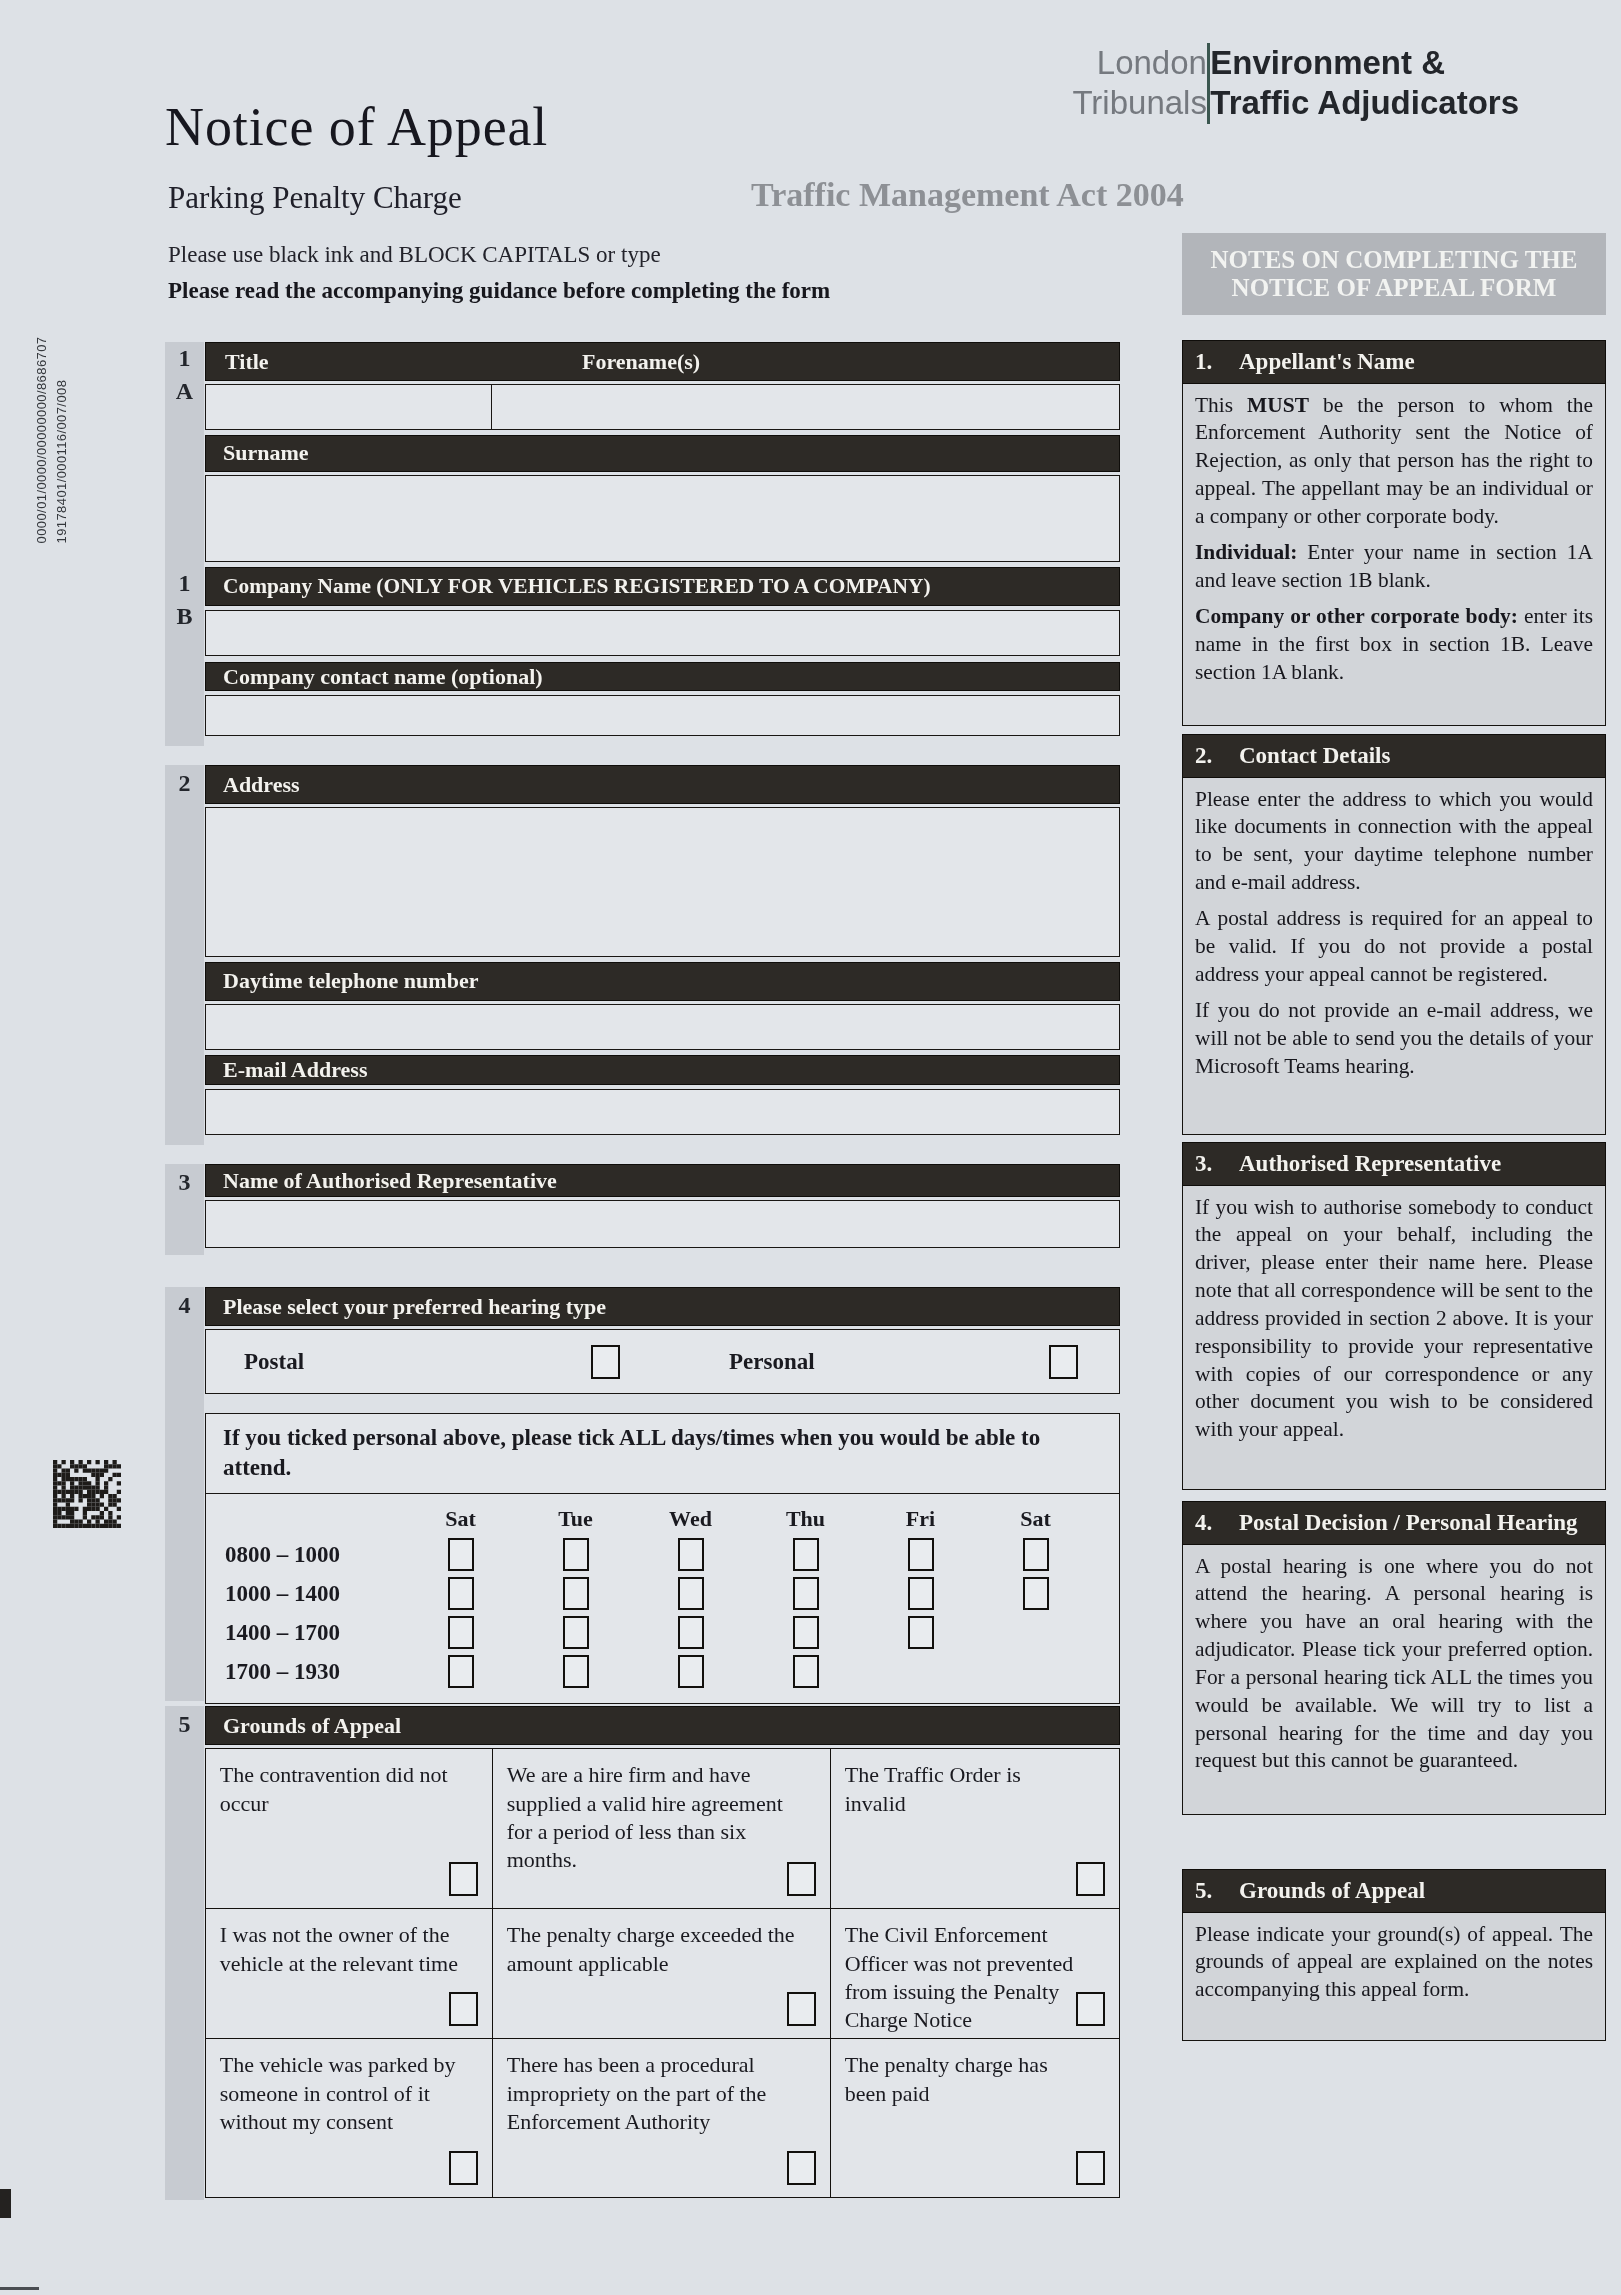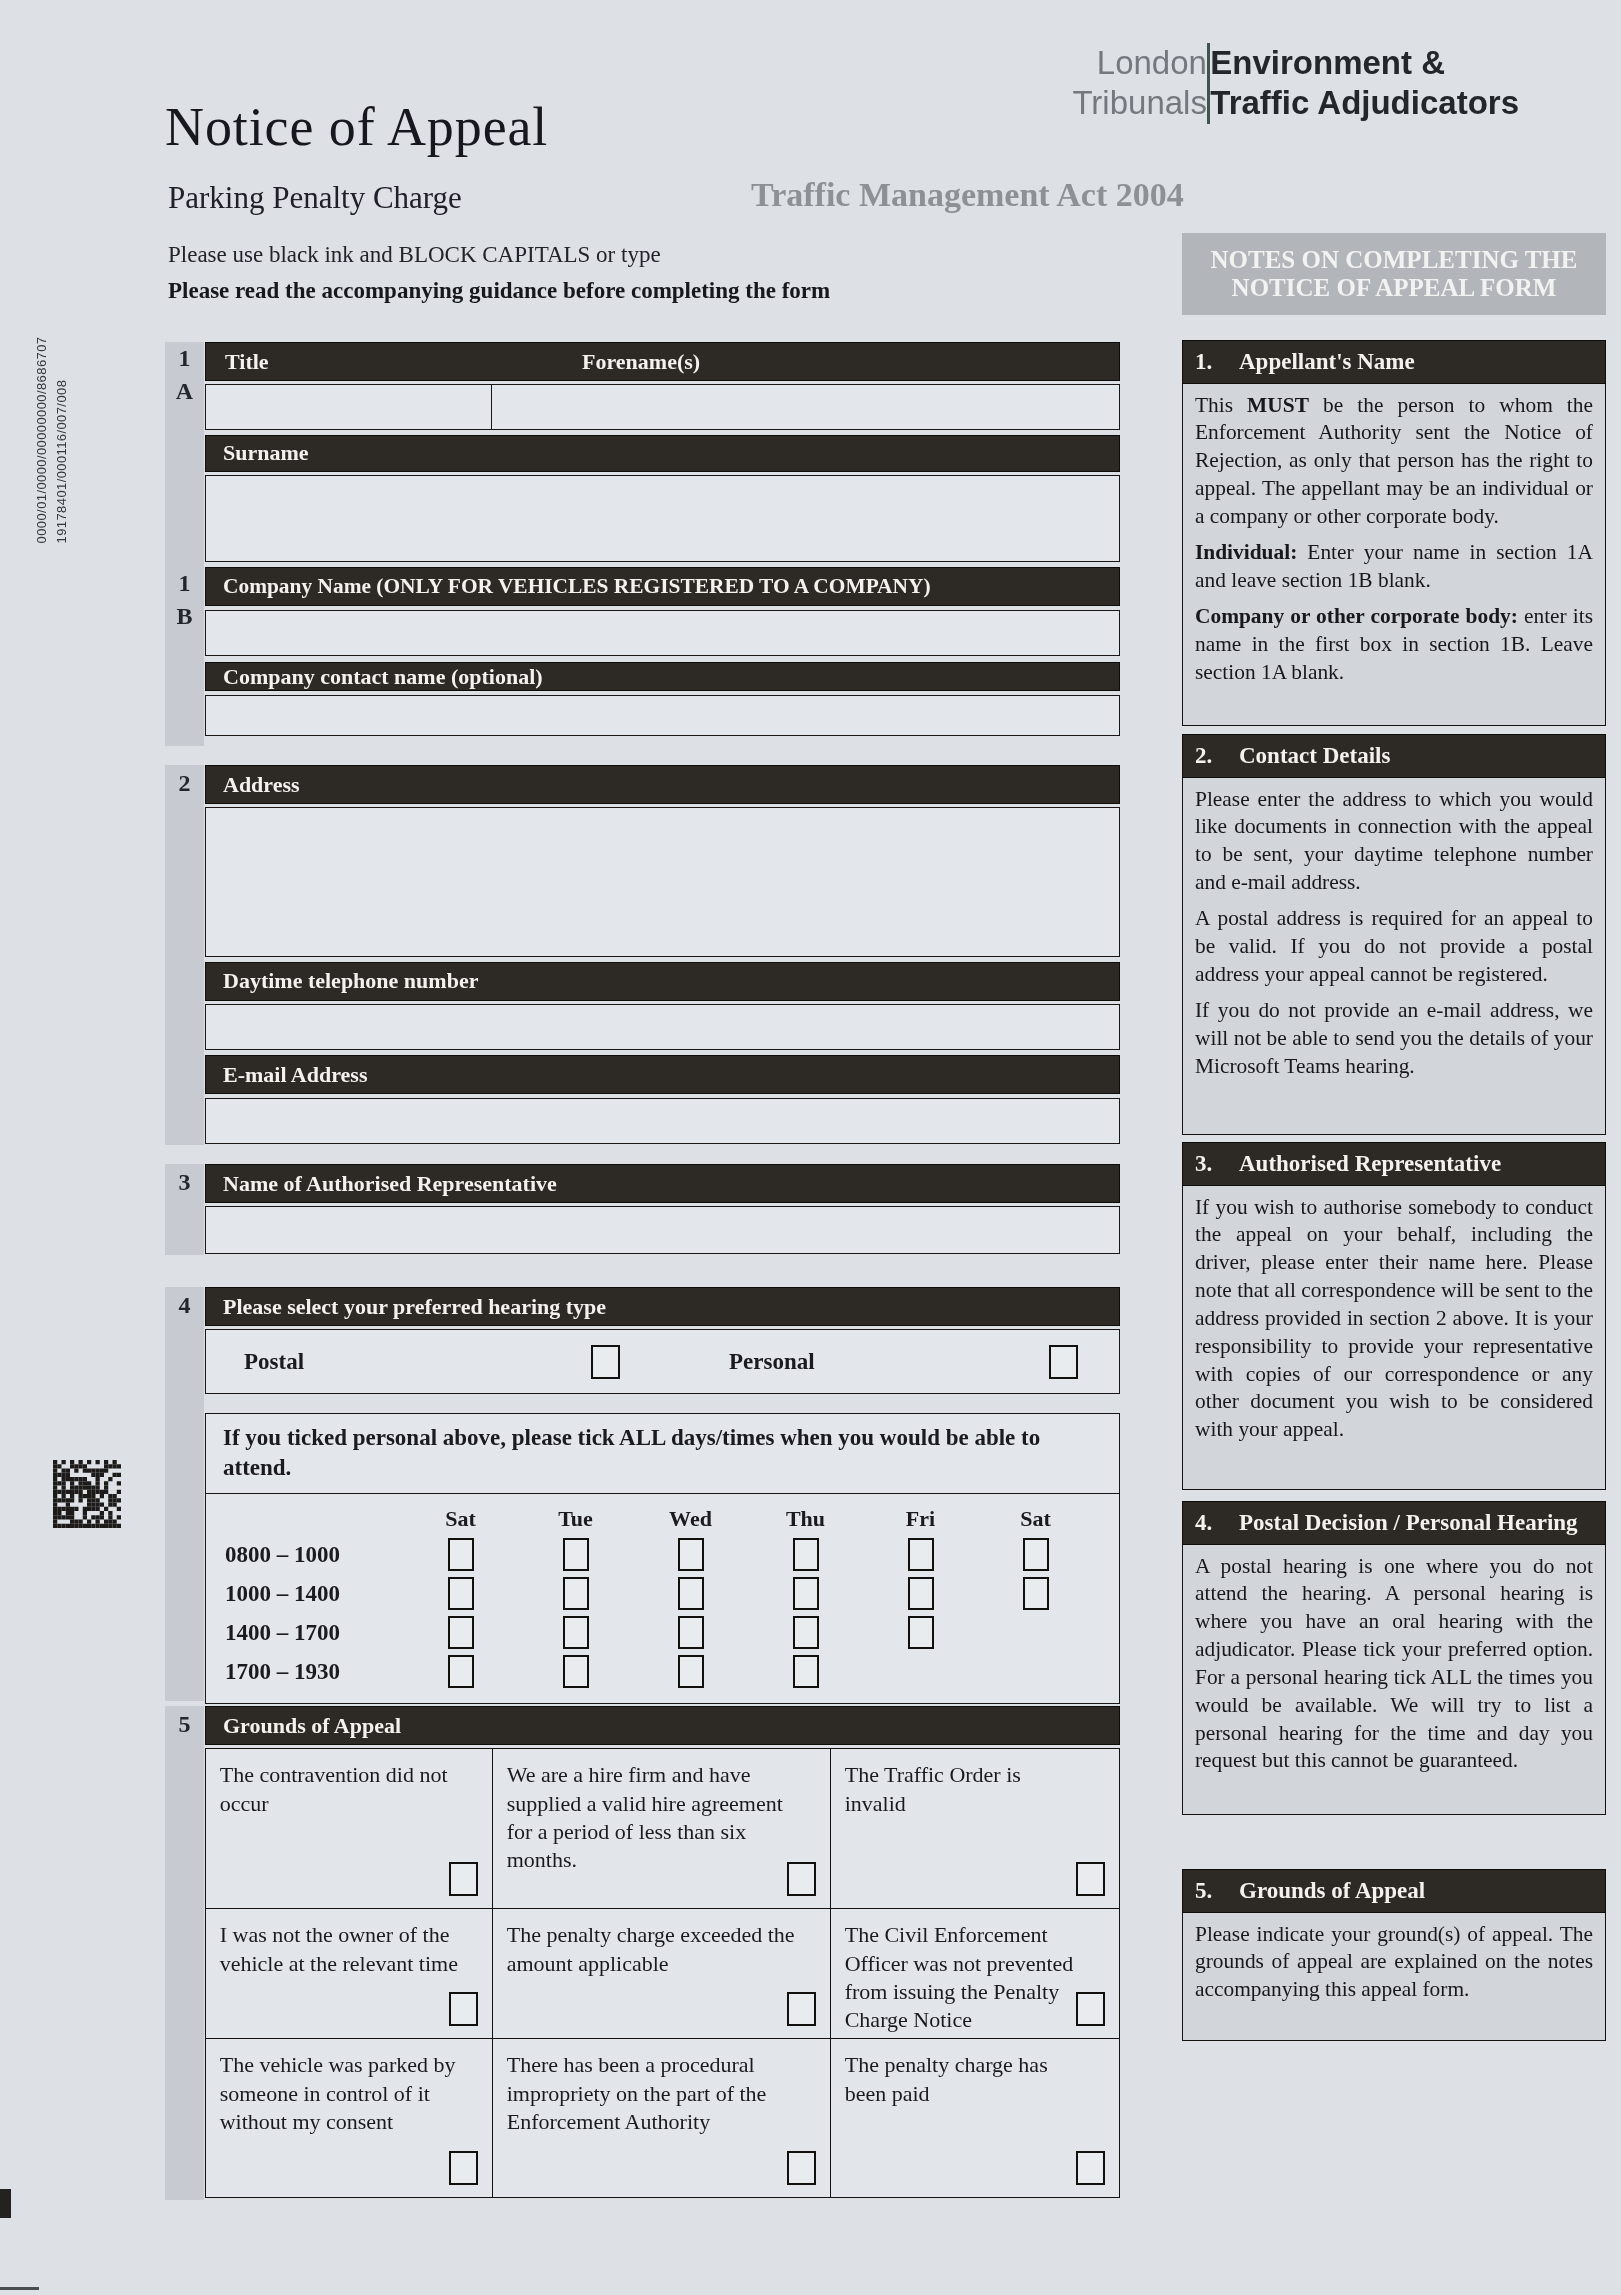--- a/index.html
+++ b/index.html
@@ -342,29 +342,29 @@
     </div>
     <div class="gap4"></div>
     <div class="field" style="height:150px;"></div>
     <div class="gap5"></div>
     <div class="bar" style="height:39px;">
       <span>Daytime telephone number</span>
     </div>
     <div class="gap4"></div>
     <div class="field" style="height:46px;"></div>
     <div class="gap6"></div>
-    <div class="bar" style="height:39px;">
+    <div class="bar" style="height:30px;">
       <span>E-mail Address</span>
     </div>
     <div class="gap4"></div>
     <div class="field" style="height:46px;"></div>
   </div>
 
   <div class="sec" style="top:1164px;">
-    <div class="bar" style="height:39px;">
+    <div class="bar" style="height:33px;">
       <span>Name of Authorised Representative</span>
     </div>
     <div class="gap4"></div>
     <div class="field" style="height:48px;"></div>
   </div>
 
   <div class="sec" style="top:1287px;">
     <div class="bar" style="height:39px;">
       <span>Please select your preferred hearing type</span>
     </div>

